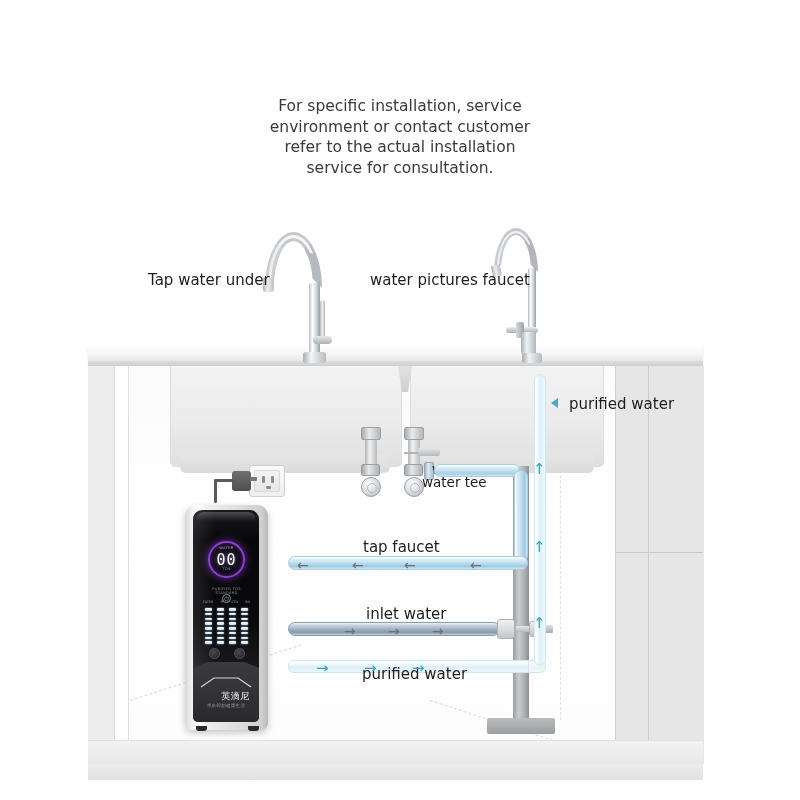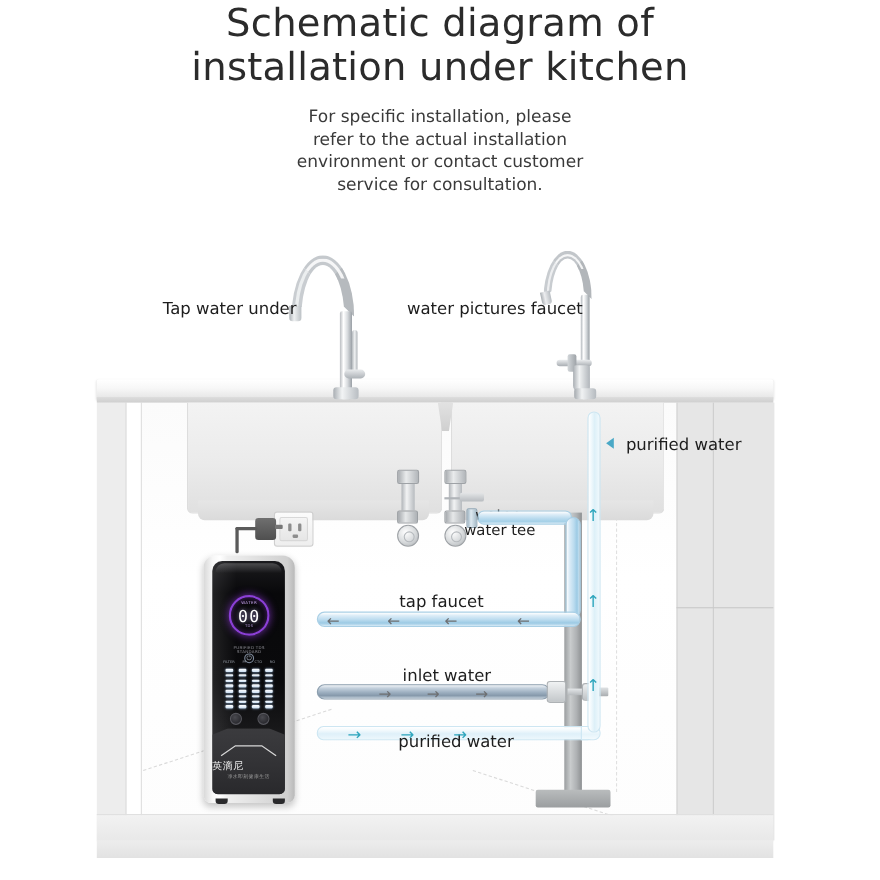--- a/index.html
+++ b/index.html
@@ -353,21 +353,21 @@
   .unit-lower{
     position:absolute;left:193px;top:662px;width:66px;height:60px;
     background:linear-gradient(180deg,#3b3b3e,#343437 45%,#29292c);
     border-radius:0 0 5px 5px;
     clip-path:polygon(0 10%,22% 0,78% 0,100% 10%,100% 100%,0 100%);
   }
   .unit-chev{
     position:absolute;left:200px;top:676px;width:52px;height:12px;
   }
   .unit-logo{
-    position:absolute;left:193px;top:690px;width:85px;text-align:left;
+    position:absolute;left:193px;top:690px;width:85px;text-align:center;
     color:#f0f0f0;font-size:9px;letter-spacing:.5px;
   }
   .unit-sub{
     position:absolute;left:193px;top:703px;width:66px;text-align:center;
     color:#9a9a9a;font-size:4.5px;letter-spacing:.3px;
   }
   .unit-foot{
     position:absolute;top:726px;width:11px;height:5px;
     background:#2a2a2c;border-radius:0 0 3px 3px;
   }
@@ -434,28 +434,24 @@
     position:absolute;width:0;height:0;
     border-top:5px solid transparent;border-bottom:5px solid transparent;
     border-right:7px solid #4aa8c6;
   }
 </style>
 </head>
 <body>
 
 <div id="stage">
 
-  <div class="title">
-    <div>Schematic diagram of</div>
-    <div>installation under kitchen</div>
-  </div>
   <div class="subtitle">
-    <div>For specific installation, please</div>
+    <div>For specific installation, service</div>
+    <div>environment or contact customer</div>
     <div>refer to the actual installation</div>
-    <div>environment or contact customer</div>
     <div>service for consultation.</div>
   </div>
 
   <div class="cab-outer"></div>
   <div class="cab-back"></div>
   <div class="cab-left-panel"></div>
   <div class="cab-left-line"></div>
   <div class="cab-right-panel"></div>
   <div class="cab-right-line"></div>
   <div class="cab-right-hline"></div>

